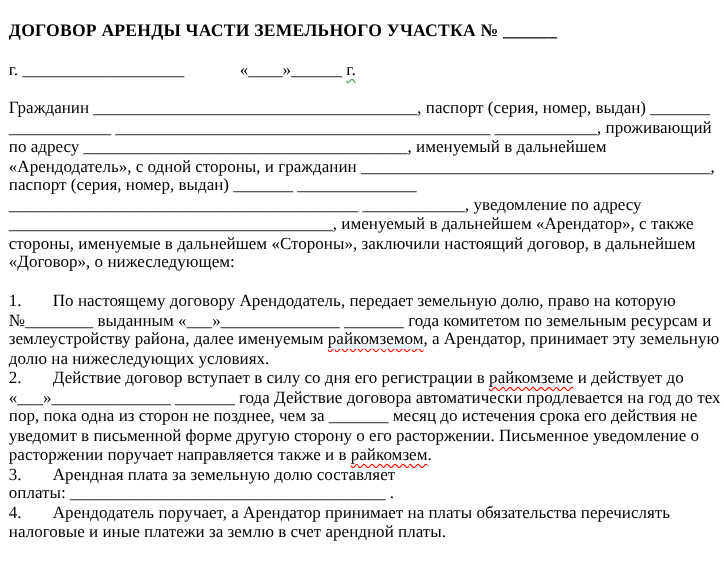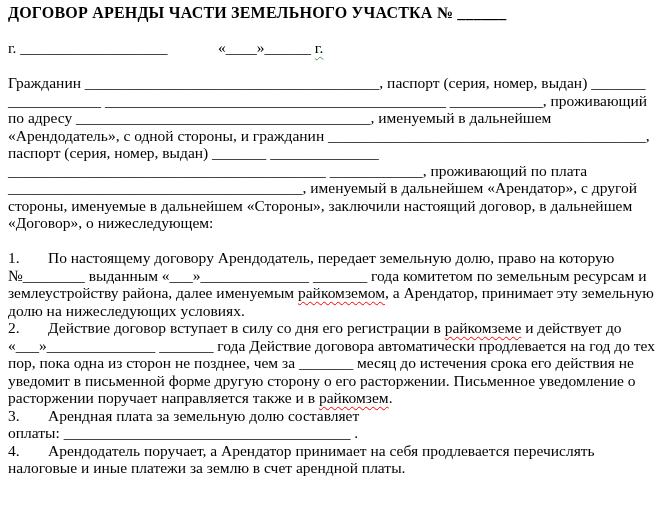--- a/index.html
+++ b/index.html
@@ -11,21 +11,21 @@
     background: #ffffff;
   }
   .page {
     width: 658px;
     height: 511px;
     background: #ffffff;
     box-sizing: border-box;
     overflow: hidden;
   }
   .doc-body {
-    padding: 4px 4px 0 8px;
+    padding: 20px 4px 0 8px;
     font-family: "Liberation Serif", "DejaVu Serif", serif;
     font-size: 15.5px;
     line-height: 17.5px;
     color: #000000;
   }
   .line {
     white-space: pre;
     min-height: 17.5px;
   }
   .line.bold {
@@ -62,32 +62,32 @@
   <div class="doc-body">
       <div class="line bold"><span>ДОГОВОР АРЕНДЫ ЧАСТИ ЗЕМЕЛЬНОГО УЧАСТКА № ______</span></div>
       <div class="line"><span> </span></div>
       <div class="line"><span>г. ___________________             «____»______ </span><span class="grammar">г.</span></div>
       <div class="line"><span> </span></div>
       <div class="line"><span>Гражданин ______________________________________, паспорт (серия, номер, выдан) _______</span></div>
       <div class="line"><span>____________ ____________________________________________ ____________, проживающий</span></div>
       <div class="line"><span>по адресу ______________________________________, именуемый в дальнейшем</span></div>
       <div class="line"><span>«Арендодатель», с одной стороны, и гражданин _________________________________________,</span></div>
       <div class="line"><span>паспорт (серия, номер, выдан) _______ ______________</span></div>
-      <div class="line"><span>_________________________________________ ____________, проживающий по плата</span></div>
-      <div class="line"><span>______________________________________, именуемый в дальнейшем «Арендатор», с другой</span></div>
+      <div class="line"><span>_________________________________________ ____________, уведомление по адресу</span></div>
+      <div class="line"><span>______________________________________, именуемый в дальнейшем «Арендатор», с также</span></div>
       <div class="line"><span>стороны, именуемые в дальнейшем «Стороны», заключили настоящий договор, в дальнейшем</span></div>
       <div class="line"><span>«Договор», о нижеследующем:</span></div>
       <div class="line"><span> </span></div>
       <div class="line"><span class="numcell" style="width: 40px;">1.</span><span>По настоящему договору Арендодатель, передает земельную долю, право на которую</span></div>
       <div class="line"><span>№________ выданным «___»______________ _______ года комитетом по земельным ресурсам и</span></div>
       <div class="line"><span>землеустройству района, далее именуемым </span><span class="spell">райкомземом</span><span>, а Арендатор, принимает эту земельную</span></div>
       <div class="line"><span>долю на нижеследующих условиях.</span></div>
       <div class="line"><span class="numcell" style="width: 40px;">2.</span><span>Действие договор вступает в силу со дня его регистрации в </span><span class="spell">райкомземе</span><span> и действует до</span></div>
       <div class="line"><span>«___»______________ _______ года Действие договора автоматически продлевается на год до тех</span></div>
       <div class="line"><span>пор, пока одна из сторон не позднее, чем за _______ месяц до истечения срока его действия не</span></div>
       <div class="line"><span>уведомит в письменной форме другую сторону о его расторжении. Письменное уведомление о</span></div>
       <div class="line"><span>расторжении поручает направляется также и в </span><span class="spell">райкомзем</span><span>.</span></div>
       <div class="line"><span class="numcell" style="width: 40px;">3.</span><span>Арендная плата за земельную долю составляет</span></div>
       <div class="line"><span>оплаты: _____________________________________ .</span></div>
-      <div class="line"><span class="numcell" style="width: 40px;">4.</span><span>Арендодатель поручает, а Арендатор принимает на себя продлевается перечислять</span></div>
+      <div class="line"><span class="numcell" style="width: 40px;">4.</span><span>Арендодатель поручает, а Арендатор принимает на платы обязательства перечислять</span></div>
       <div class="line"><span>налоговые и иные платежи за землю в счет арендной платы.</span></div>
     </div>
 </div>
 
 </body></html>

